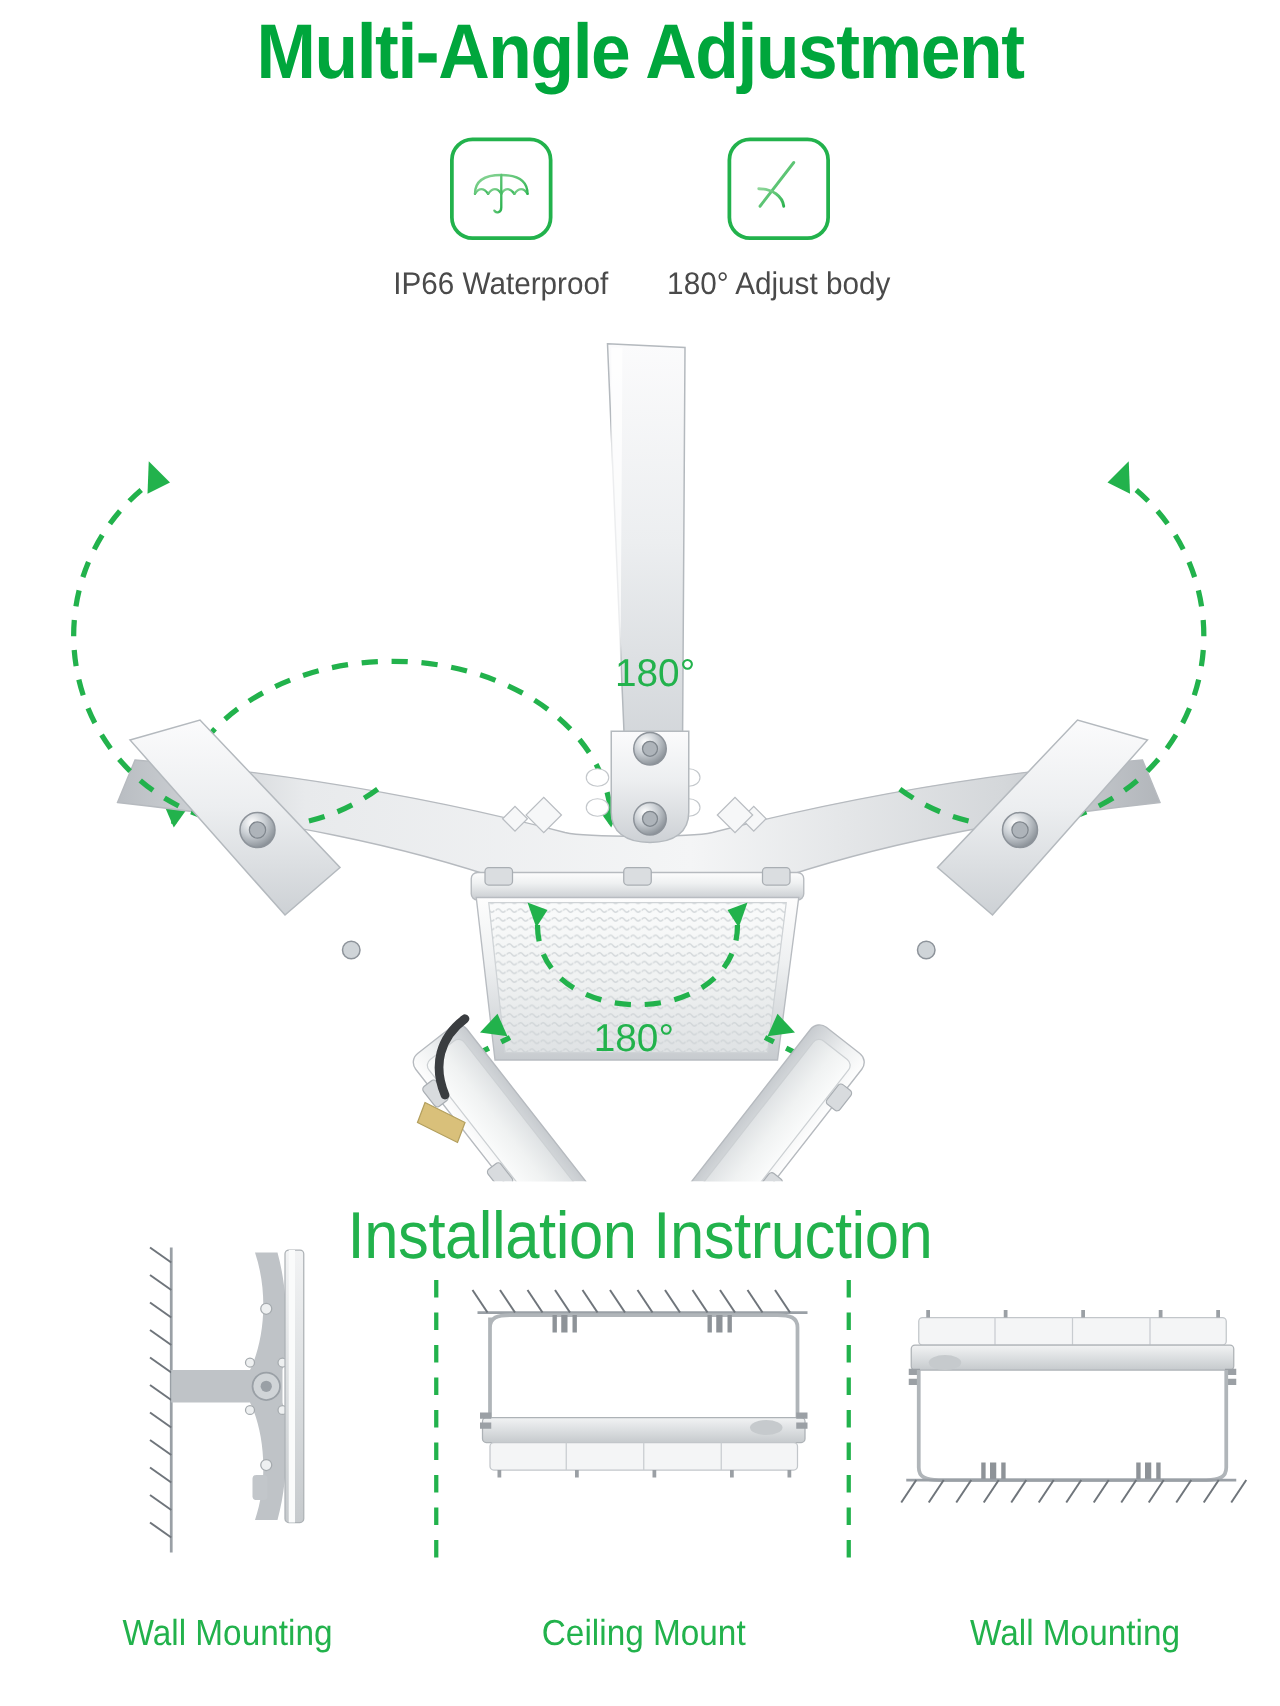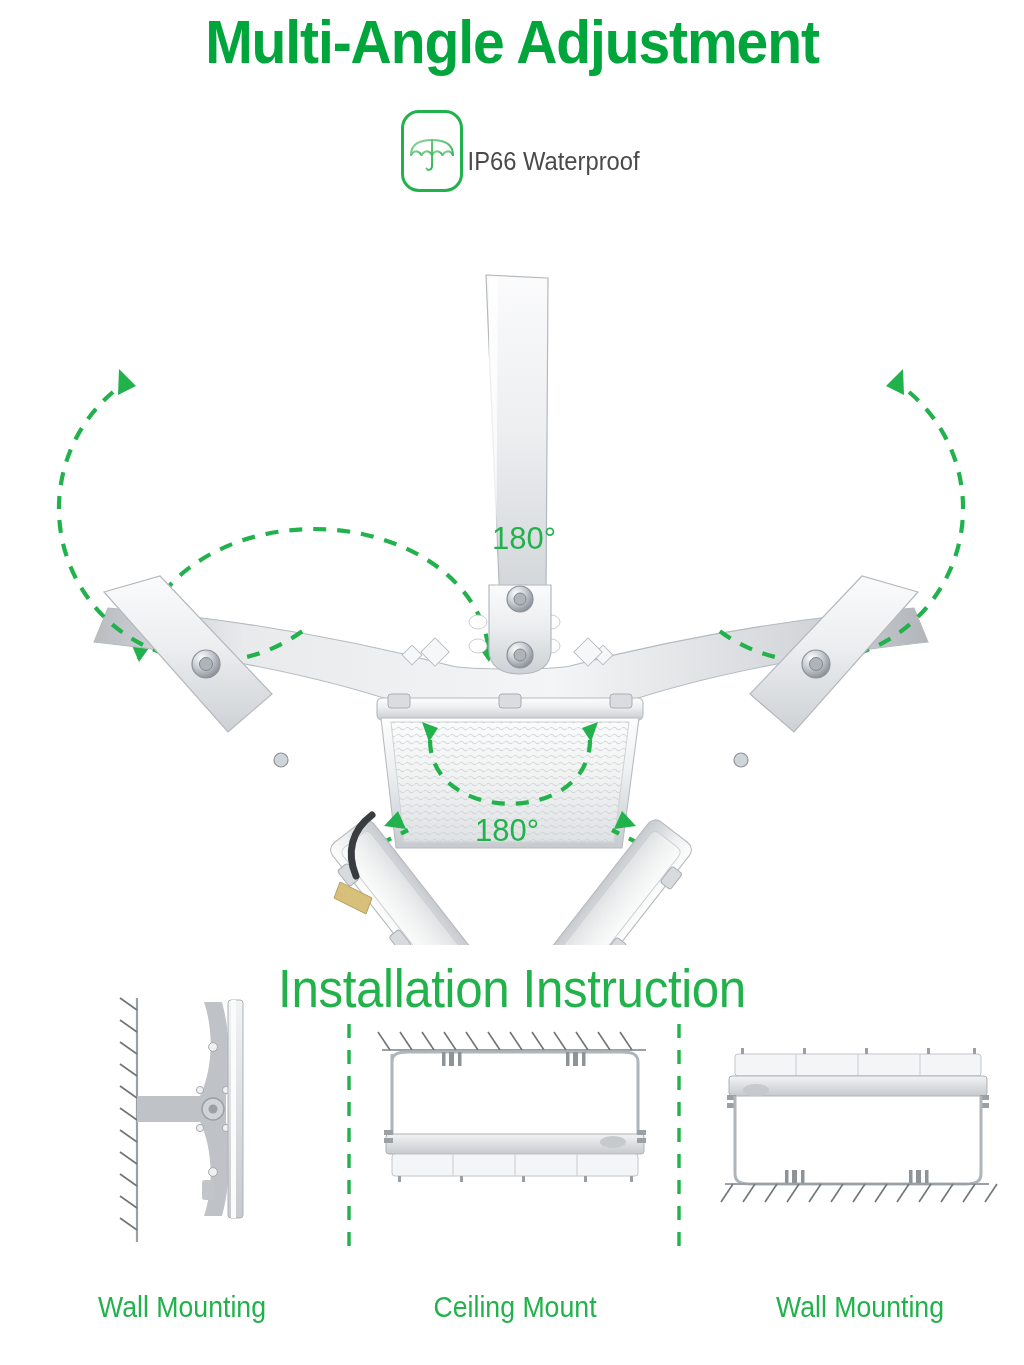--- a/index.html
+++ b/index.html
@@ -27,21 +27,21 @@
 
   
   .features {
     position: absolute;
     top: 110px; left: 0; width: 1024px;
     display: flex;
     justify-content: center;
     align-items: flex-start;
     gap: 0px;
   }
-  .feature { width: 222px; display: flex; flex-direction: row; align-items: center; text-align: right; }
+  .feature { width: 222px; display: flex; flex-direction: column; align-items: center; text-align: right; }
   .feature-icon-box {
     width: 82px; height: 82px;
     border: 3.5px solid #22b24c;
     border-radius: 18px;
     display: flex; align-items: center; justify-content: center;
     background: #fff;
   }
   .feature-label {
     margin-top: 21px;
     font-size: 25px;
@@ -133,20 +133,41 @@
               <path d="M28 19 L28 45 C28 49 24 50 22.5 47.5"></path>
               <line x1="28" y1="15.5" x2="28" y2="19"></line>
             </g>
           </svg>
         </span>
       </div>
       <div class="feature-label">IP66 Waterproof</div>
     </div>
 
 
+    <div class="feature">
+      <div class="feature-icon-box">
+        <span>
+          <svg width="56" height="56" viewBox="0 0 56 56">
+            <defs>
+              <linearGradient id="gA" x1="0" y1="0" x2="1" y2="1">
+                <stop offset="0" stop-color="#8fd69a"></stop>
+                <stop offset="1" stop-color="#2bb34f"></stop>
+              </linearGradient>
+            </defs>
+            <g stroke="url(#gA)" stroke-width="2.3" fill="none" stroke-linecap="round" stroke-linejoin="round">
+              <line x1="40" y1="9" x2="13" y2="44"></line>
+              <line x1="13" y1="44" x2="47" y2="44"></line>
+              <line x1="27" y1="40" x2="27" y2="48"></line>
+              <path d="M12 30 C23 30 31 36 32 44"></path>
+            </g>
+          </svg>
+        </span>
+      </div>
+      <div class="feature-label">180° Adjust body</div>
+    </div>
 
   </div>
 
   <div class="product-stage">
     <svg width="1024" height="675" viewBox="0 0 1024 675">
       <defs>
         <linearGradient id="armG" x1="0" y1="0" x2="1" y2="0">
           <stop offset="0" stop-color="#b9bdc2"></stop>
           <stop offset="0.18" stop-color="#e8eaec"></stop>
           <stop offset="0.55" stop-color="#f4f5f6"></stop>

